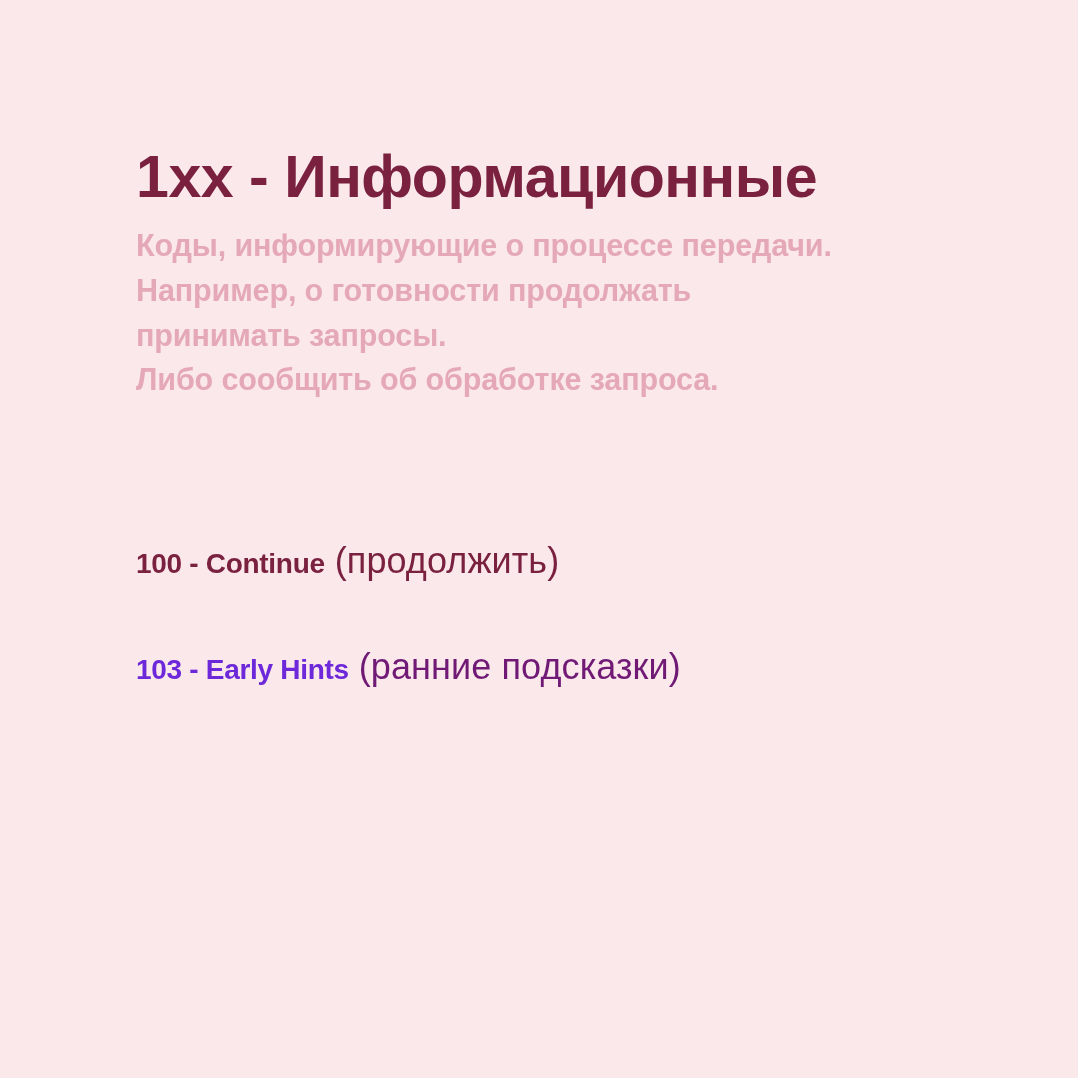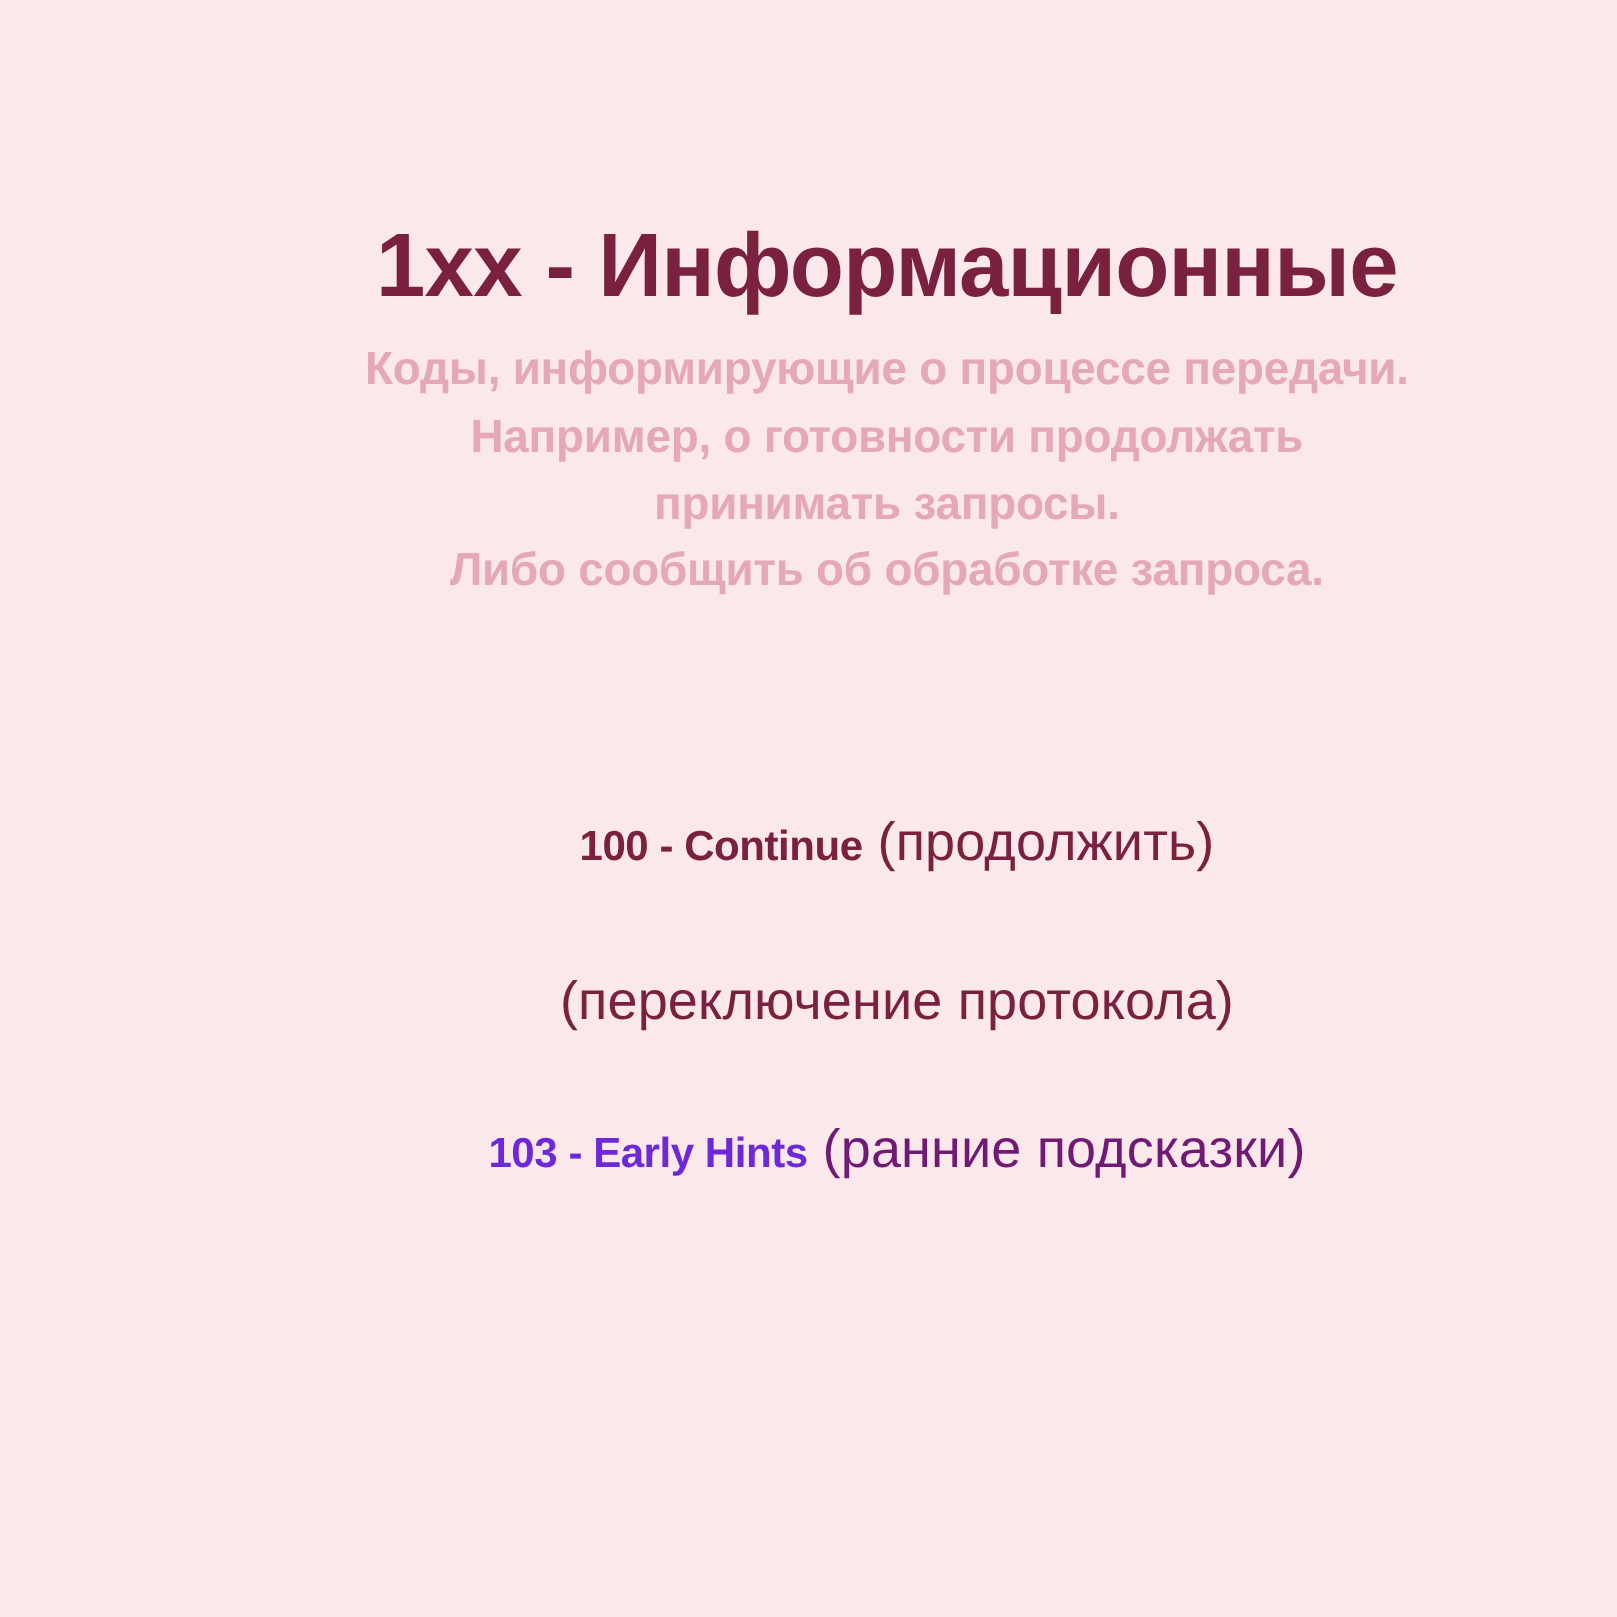--- a/index.html
+++ b/index.html
@@ -19,24 +19,23 @@
     position: relative;
     box-sizing: border-box;
     width: 1078px;
     height: 1078px;
     background: #FAE8EB;
     padding: 0;
   }
 
   #content {
     position: absolute;
-    left: 148px;
+    left: 136px;
     top: 146px;
     width: 900px;
-    text-align: center;
   }
 
   
   .title {
     font-size: 60px;
     font-weight: 700;
     line-height: 1.04;
     letter-spacing: -0.5px;
     color: #7A2140;
     margin: 0 0 16px 0;
@@ -122,21 +121,20 @@
       <span class="sub-line">Либо сообщить об обработке запроса.</span>
     </p>
 
     <ul class="code-list">
 
       <li class="code-item">
         <span class="code-main" style="color: rgb(122, 33, 64);">100 - Continue</span><span class="code-gloss inline" style="color: rgb(122, 33, 64);">(продолжить)</span>
       </li>
 
       <li class="code-item stacked">
-        <span class="code-gloss block" style="color: rgb(122, 33, 64);">(переключение протокола)</span>
       </li>
 
       <li class="code-item">
         <span class="code-main" style="color: #6d28d9;">103 - Early Hints</span><span class="code-gloss inline" style="color: #701a75;">(ранние подсказки)</span>
       </li>
 
     </ul>
 
   </div>
 </div>

